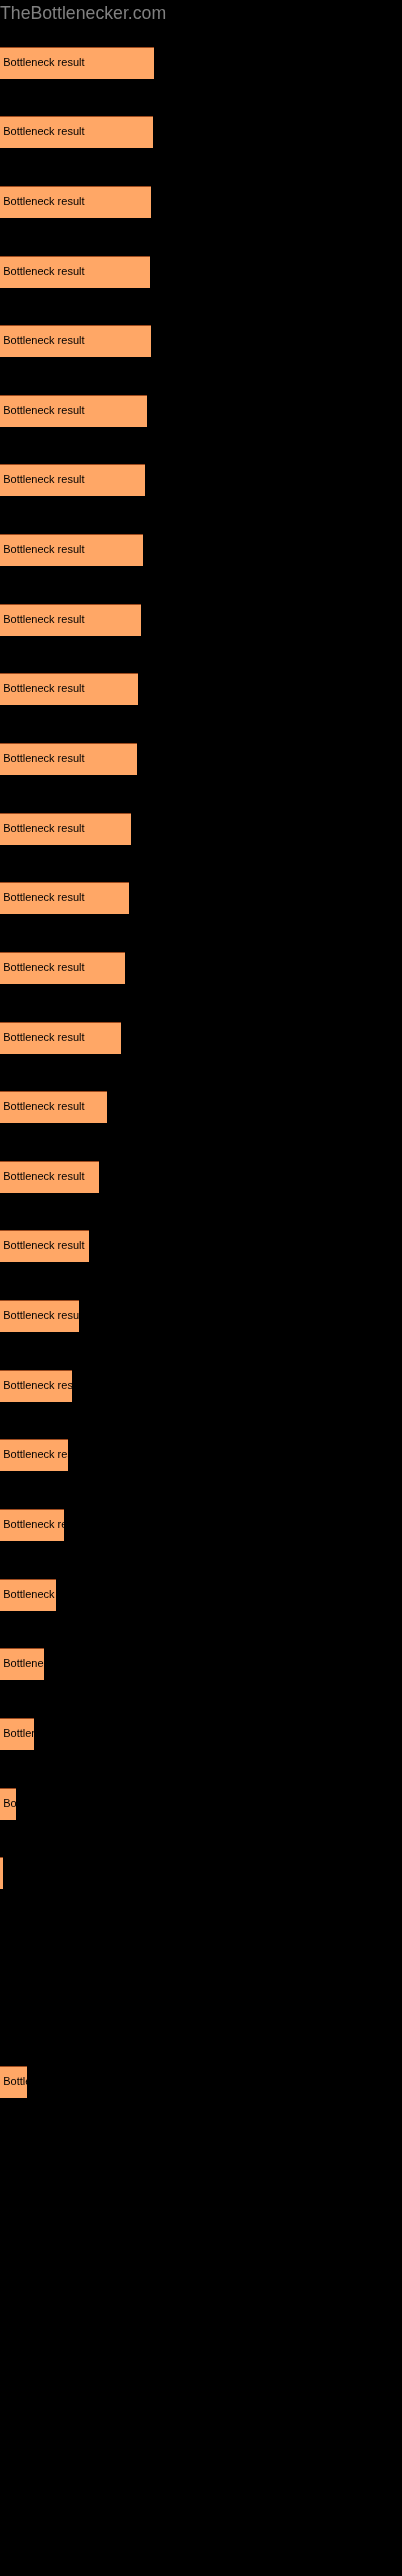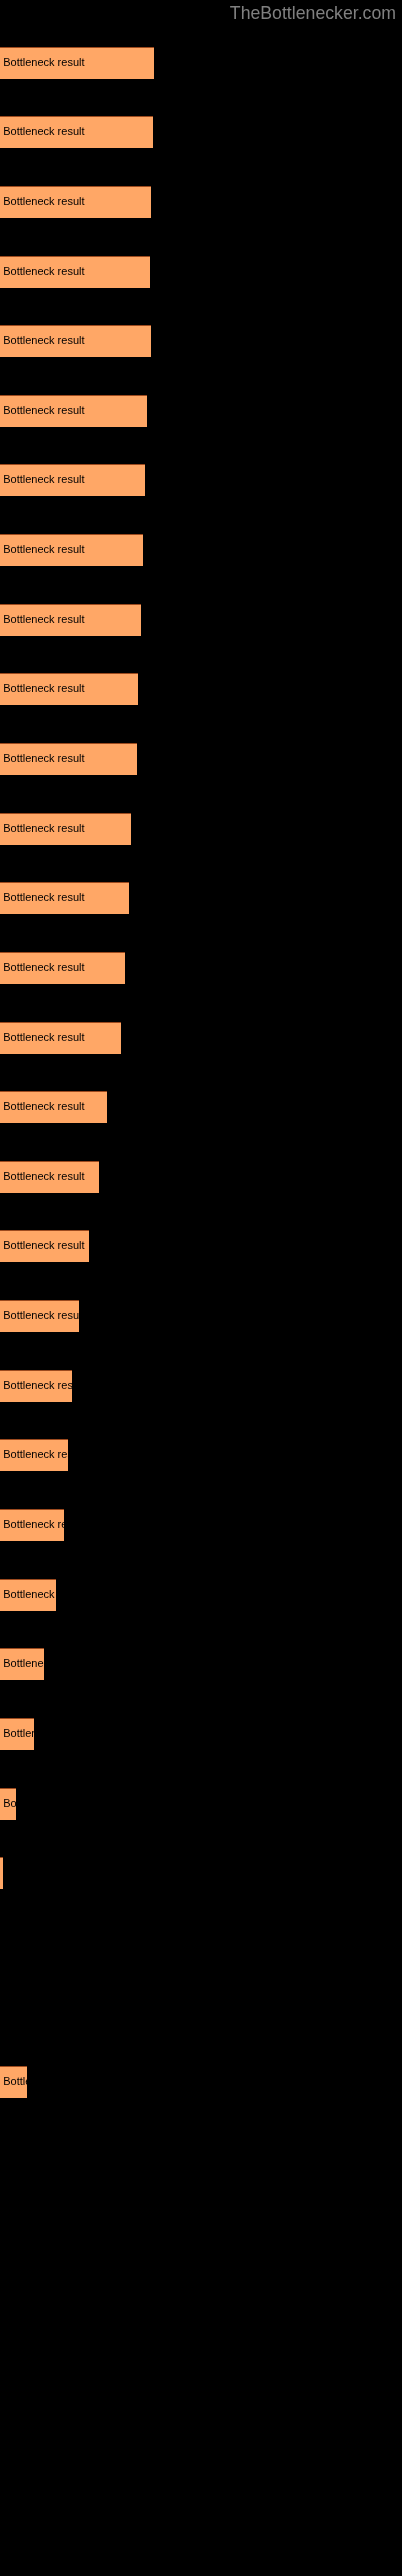--- a/index.html
+++ b/index.html
@@ -14,21 +14,20 @@
     overflow: hidden;
     font-family: "Liberation Sans", sans-serif;
     -webkit-font-smoothing: antialiased;
   }
   #site-header {
     position: absolute;
     top: 0px;
     left: 0px;
     width: 396px;
     height: 29px;
-    text-align: right;
     color: #808080;
     font-size: 17.7px;
     line-height: 26px;
     font-family: "Liberation Sans", sans-serif;
     letter-spacing: 0px;
     white-space: nowrap;
   }
   #chart {
     position: absolute;
     top: 0px;

